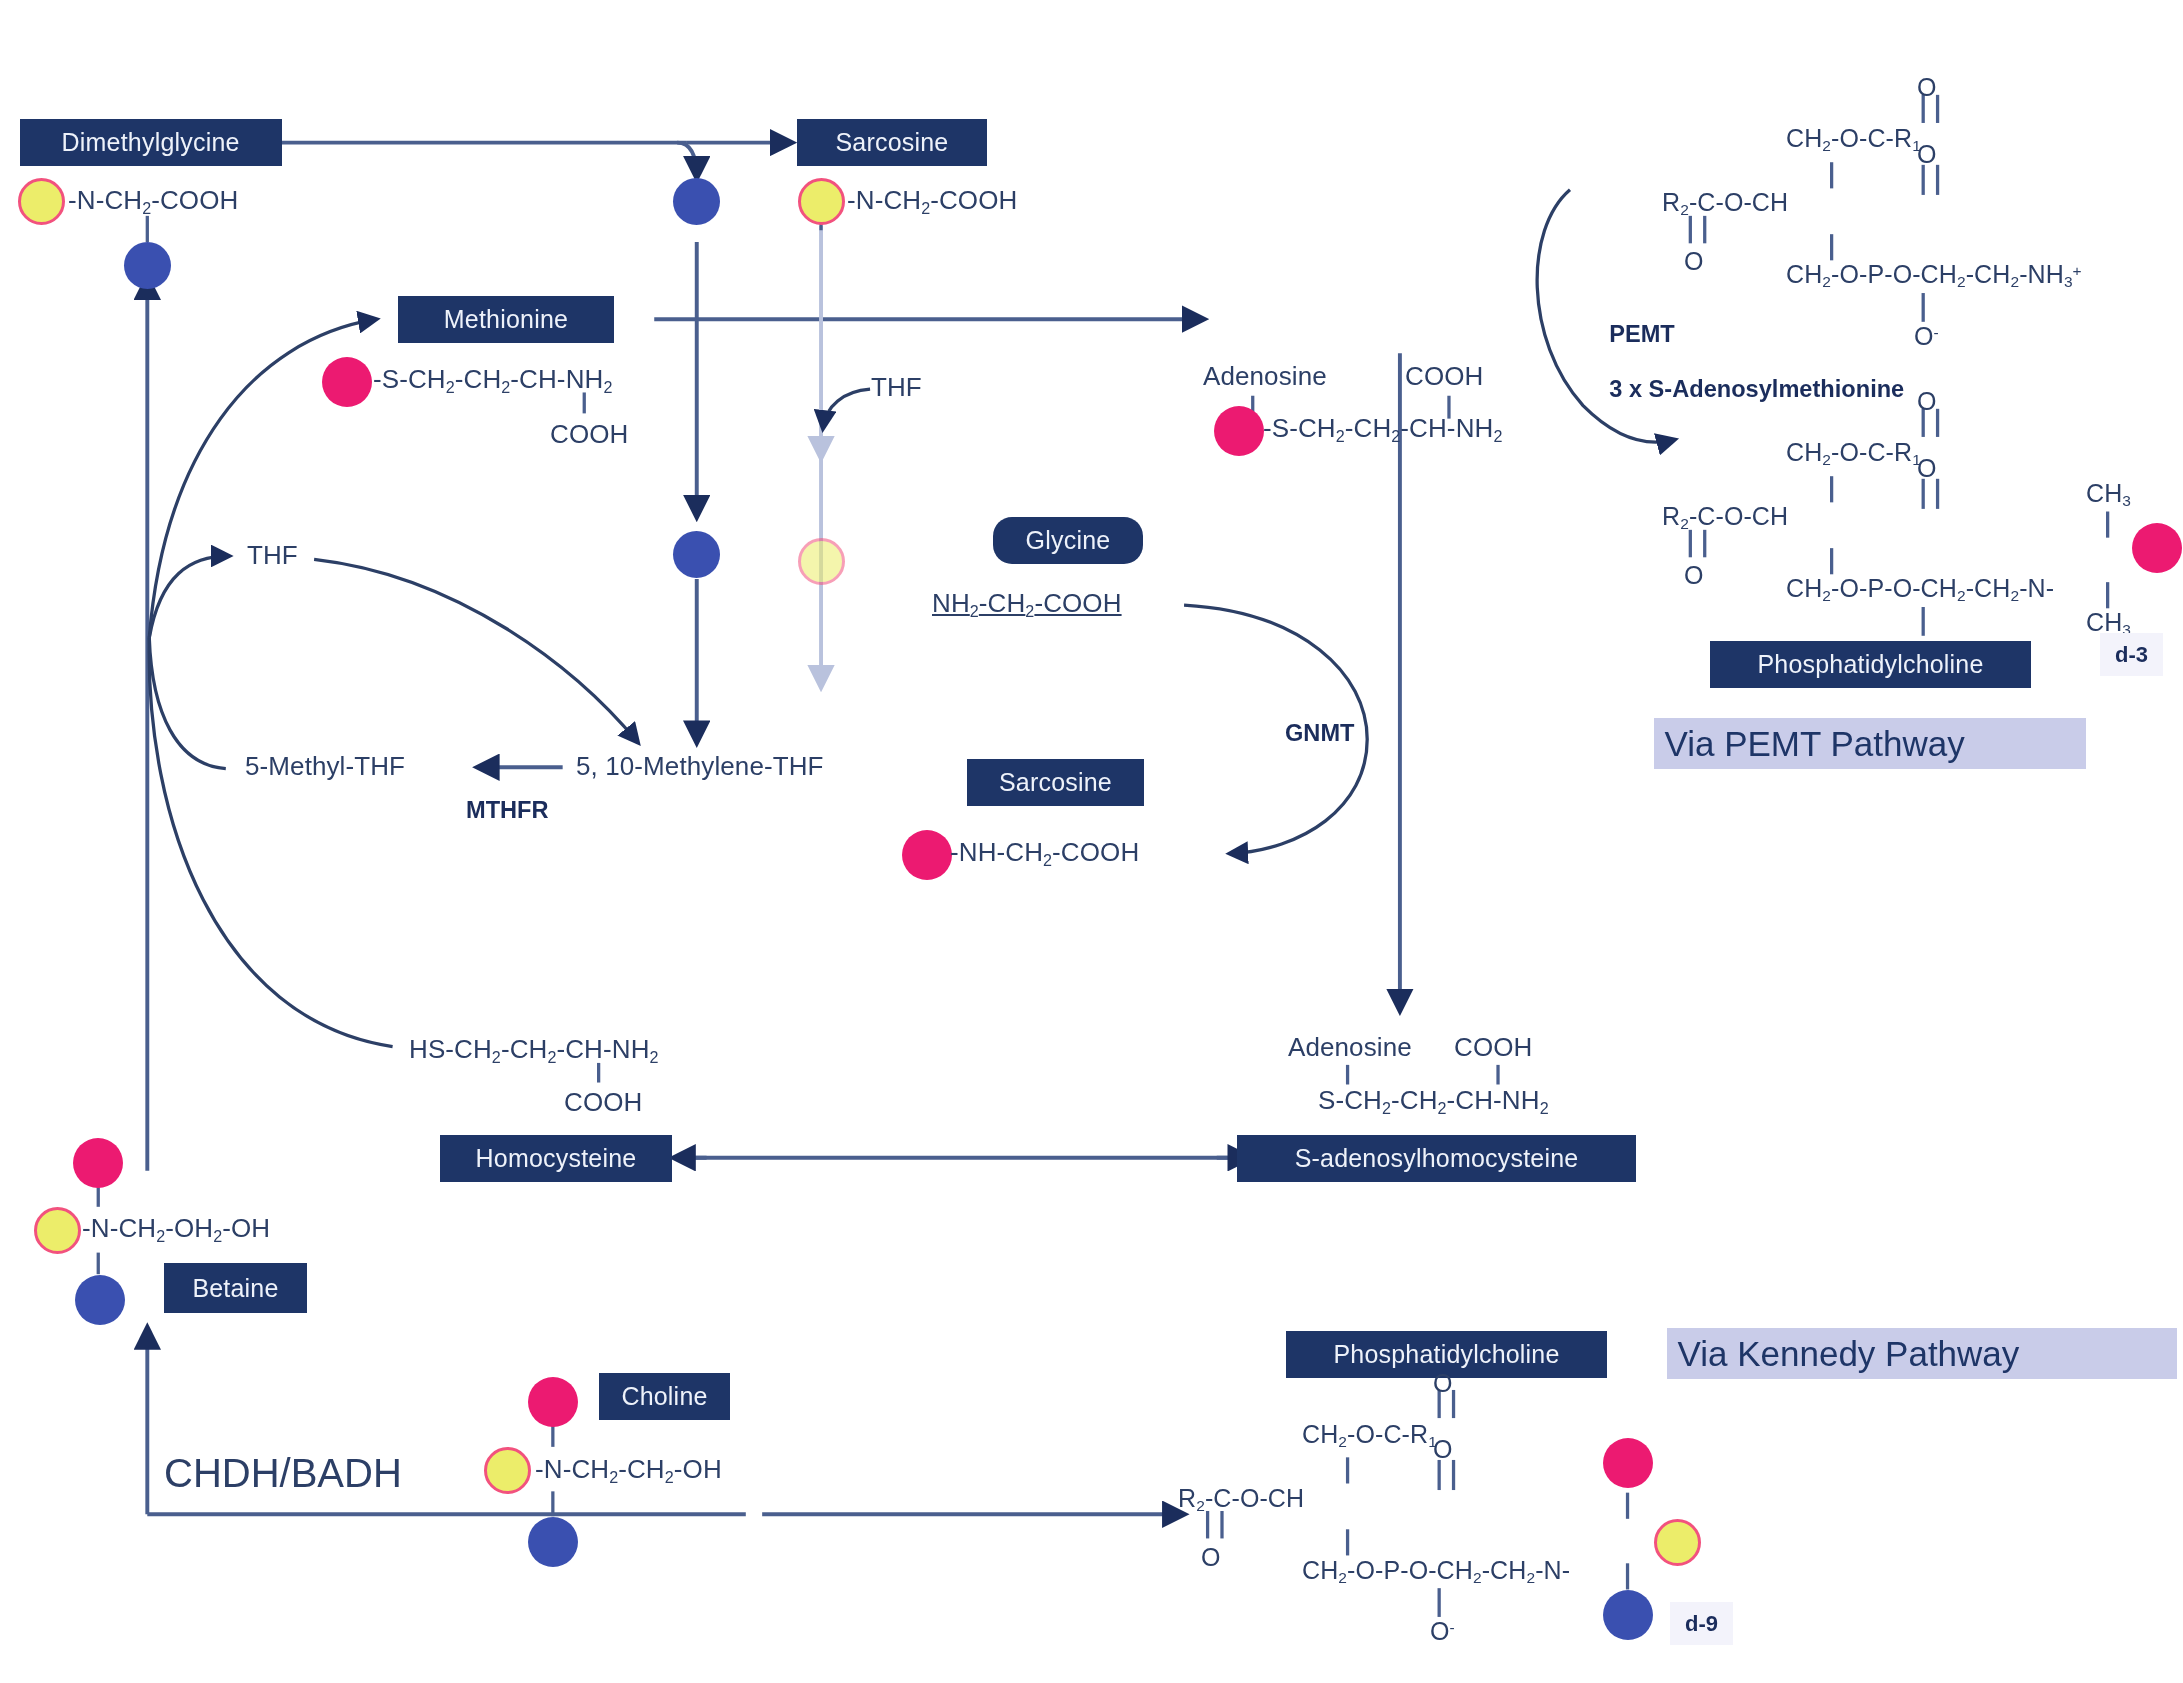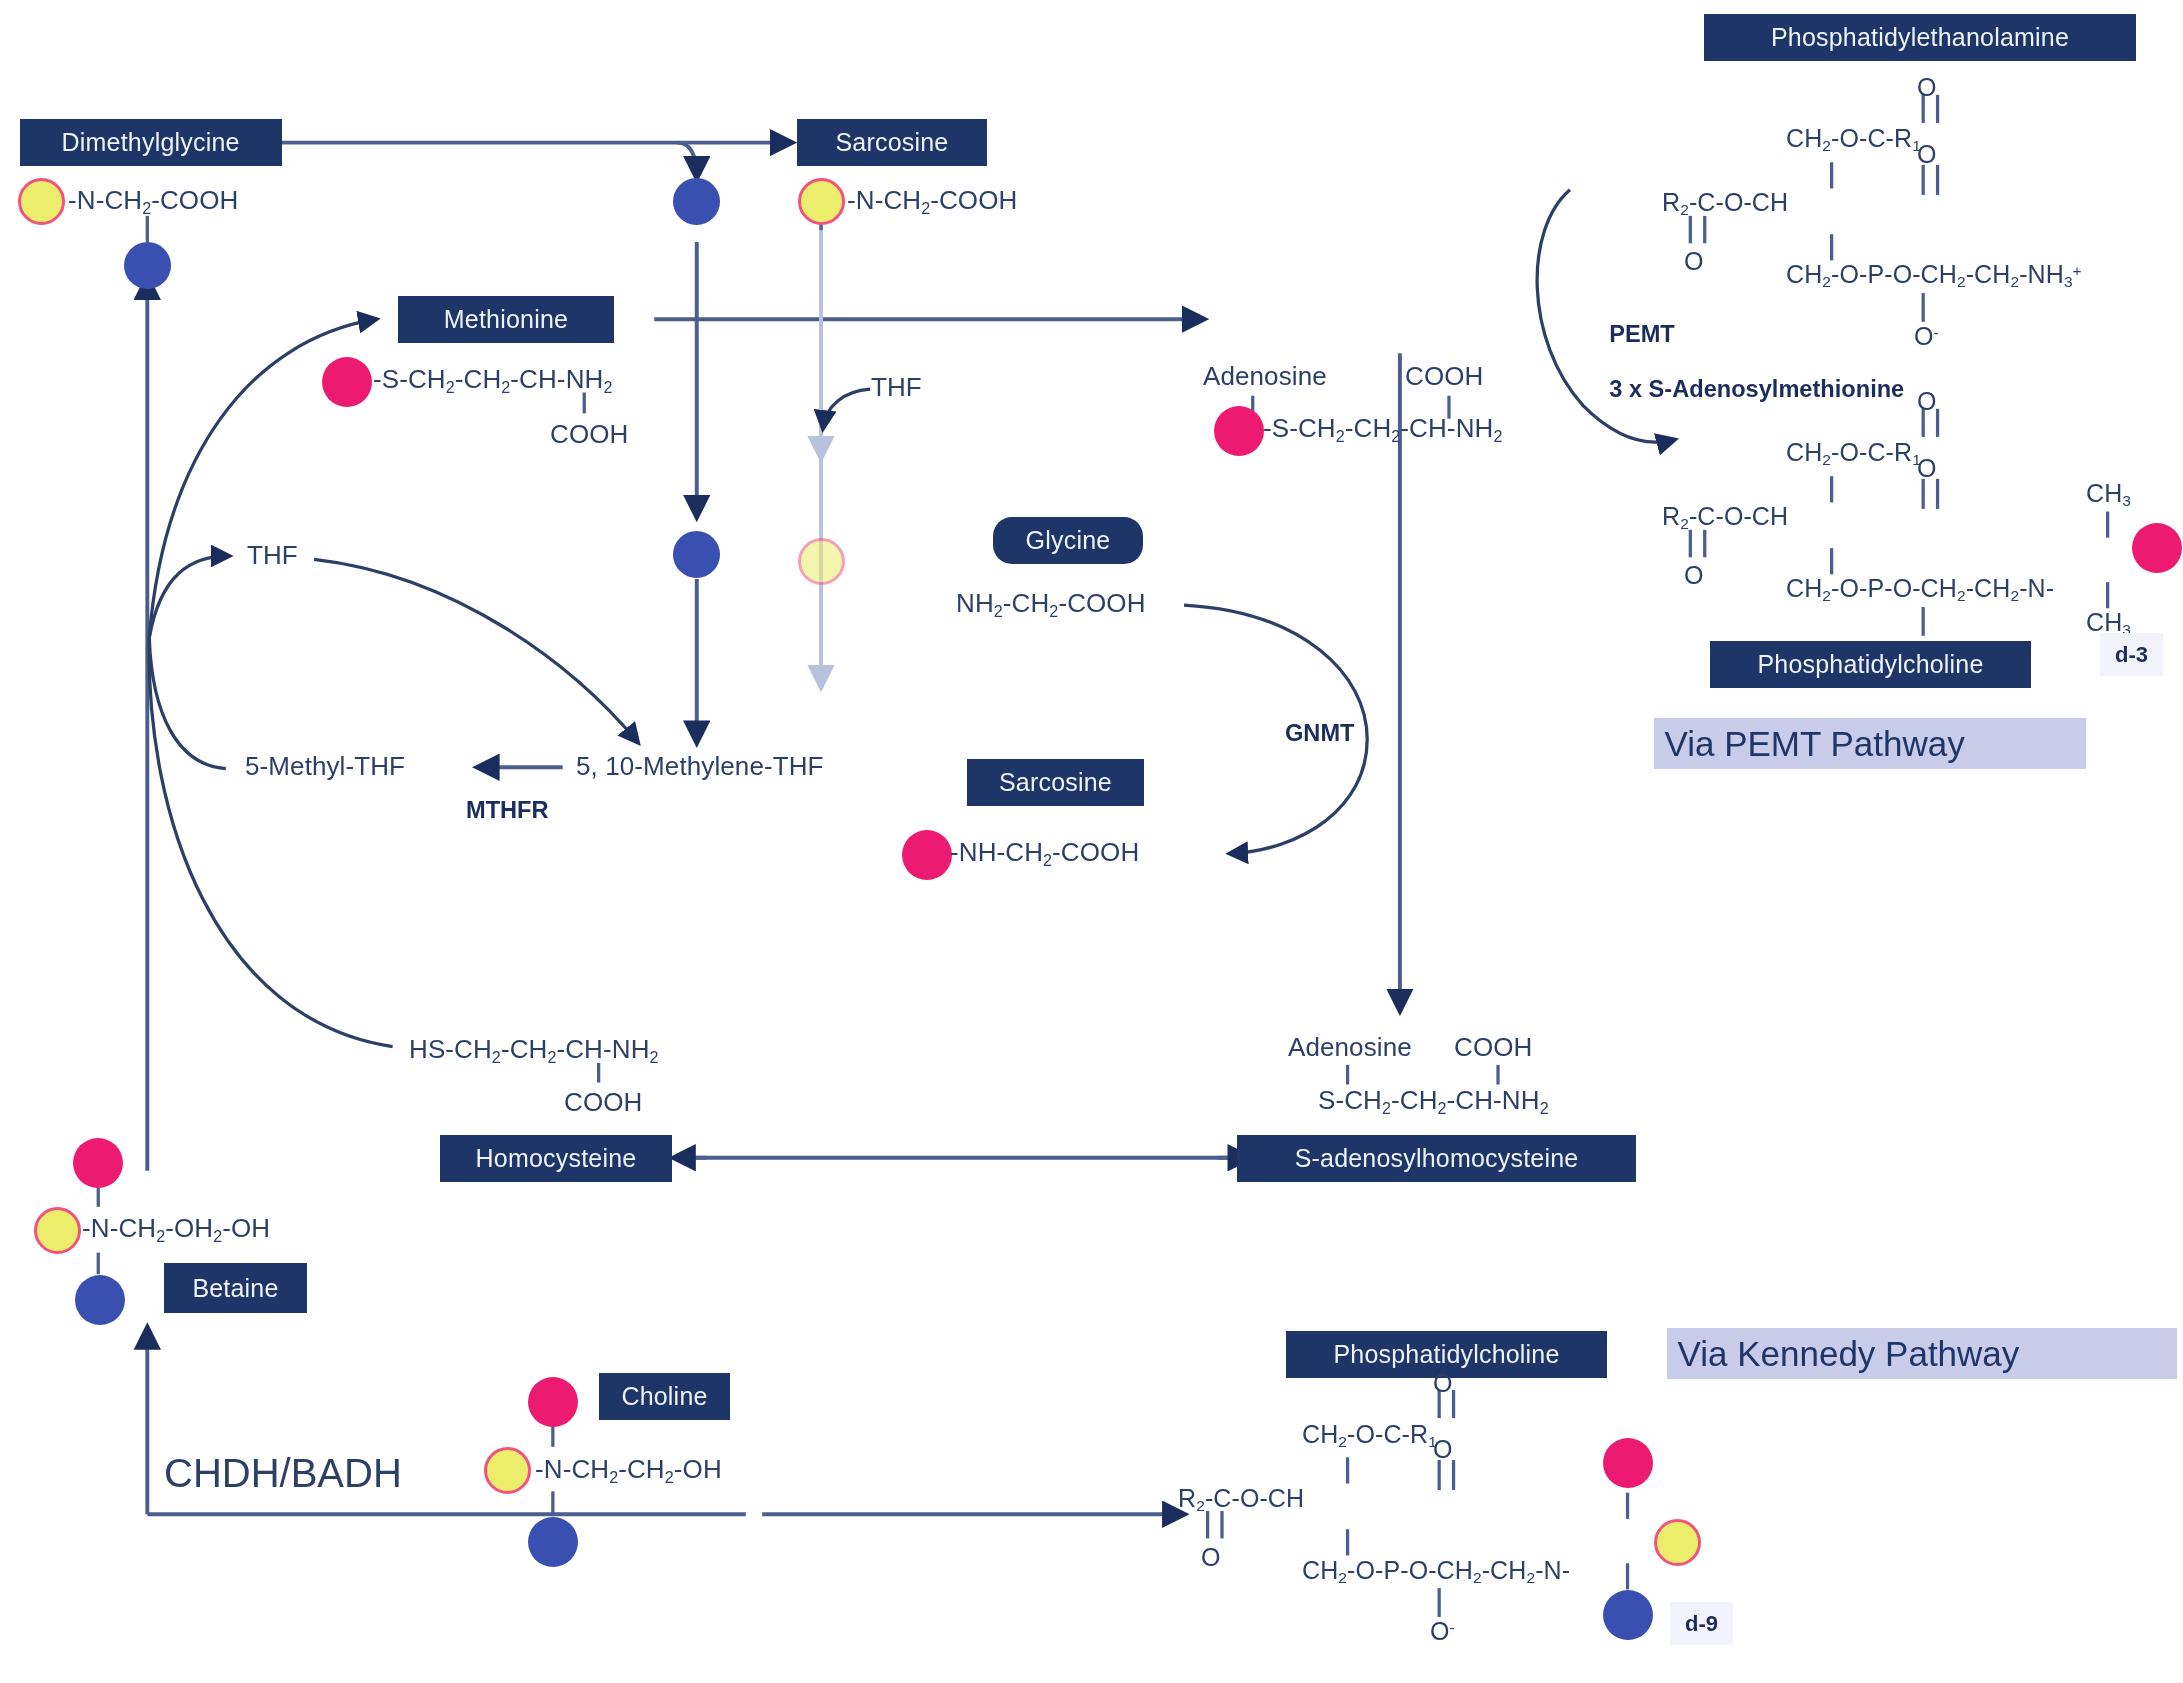--- a/index.html
+++ b/index.html
@@ -216,21 +216,21 @@
   <div class="txt" style="left:1263px;top:413px;">-S-CH<sub>2</sub>-CH<sub>2</sub>-CH-NH<sub>2</sub></div>
 
   <div class="enz2" style="left:1583px;top:293px;">
     <span>PEMT</span><br>
     <span>3 x S-Adenosylmethionine</span>
   </div>
 
   <div class="chip" style="left:993px;top:517px;width:150px;height:47px;border-radius:19px;">
     <span>Glycine</span>
   </div>
-  <div class="txt" style="left:956px;top:588px;">NH<sub>2</sub>-CH<sub>2</sub>-COOH</div>
+  <div class="txt" style="left:932px;top:588px;text-decoration:underline;">NH<sub>2</sub>-CH<sub>2</sub>-COOH</div>
 
   <div class="enz" style="left:1285px;top:720px;">GNMT</div>
 
   <div class="chip" style="left:967px;top:759px;width:177px;height:47px;">
     <span>Sarcosine</span>
   </div>
   <div class="dot pink" style="left:902px;top:830px;width:50px;height:50px;"></div>
   <div class="txt" style="left:950px;top:837px;">-NH-CH<sub>2</sub>-COOH</div>
 
   <div class="txt" style="left:409px;top:1034px;">HS-CH<sub>2</sub>-CH<sub>2</sub>-CH-NH<sub>2</sub></div>
@@ -257,23 +257,20 @@
 
   <div class="big" style="left:164px;top:1451px;">CHDH/BADH</div>
   <div class="dot pink" style="left:528px;top:1377px;width:50px;height:50px;"></div>
   <div class="chip" style="left:599px;top:1373px;width:131px;height:47px;">
     <span>Choline</span>
   </div>
   <div class="dot yellow" style="left:484px;top:1447px;width:47px;height:47px;"></div>
   <div class="txt" style="left:535px;top:1454px;">-N-CH<sub>2</sub>-CH<sub>2</sub>-OH</div>
   <div class="dot blue" style="left:528px;top:1517px;width:50px;height:50px;"></div>
 
-  <div class="chip" style="left:1704px;top:14.4px;width:432px;height:47px;">
-    <span>Phosphatidylethanolamine</span>
-  </div>
   <div class="txt" style="left:1917px;top:73px;font-size:25px;">O</div>
   <div class="txt" style="left:1786px;top:124px;font-size:25px;">CH<sub>2</sub>-O-C-R<sub>1</sub></div>
   <div class="txt" style="left:1662px;top:188px;font-size:25px;">R<sub>2</sub>-C-O-CH</div>
   <div class="txt" style="left:1684px;top:247px;font-size:25px;">O</div>
   <div class="txt" style="left:1917px;top:140px;font-size:25px;">O</div>
   <div class="txt" style="left:1786px;top:260px;font-size:25px;">CH<sub>2</sub>-O-P-O-CH<sub>2</sub>-CH<sub>2</sub>-NH<sub>3</sub><sup>+</sup></div>
   <div class="txt" style="left:1914px;top:322px;font-size:25px;">O<sup>-</sup></div>
 
   <div class="txt" style="left:1917px;top:387px;font-size:25px;">O</div>
   <div class="txt" style="left:1786px;top:438px;font-size:25px;">CH<sub>2</sub>-O-C-R<sub>1</sub></div>

